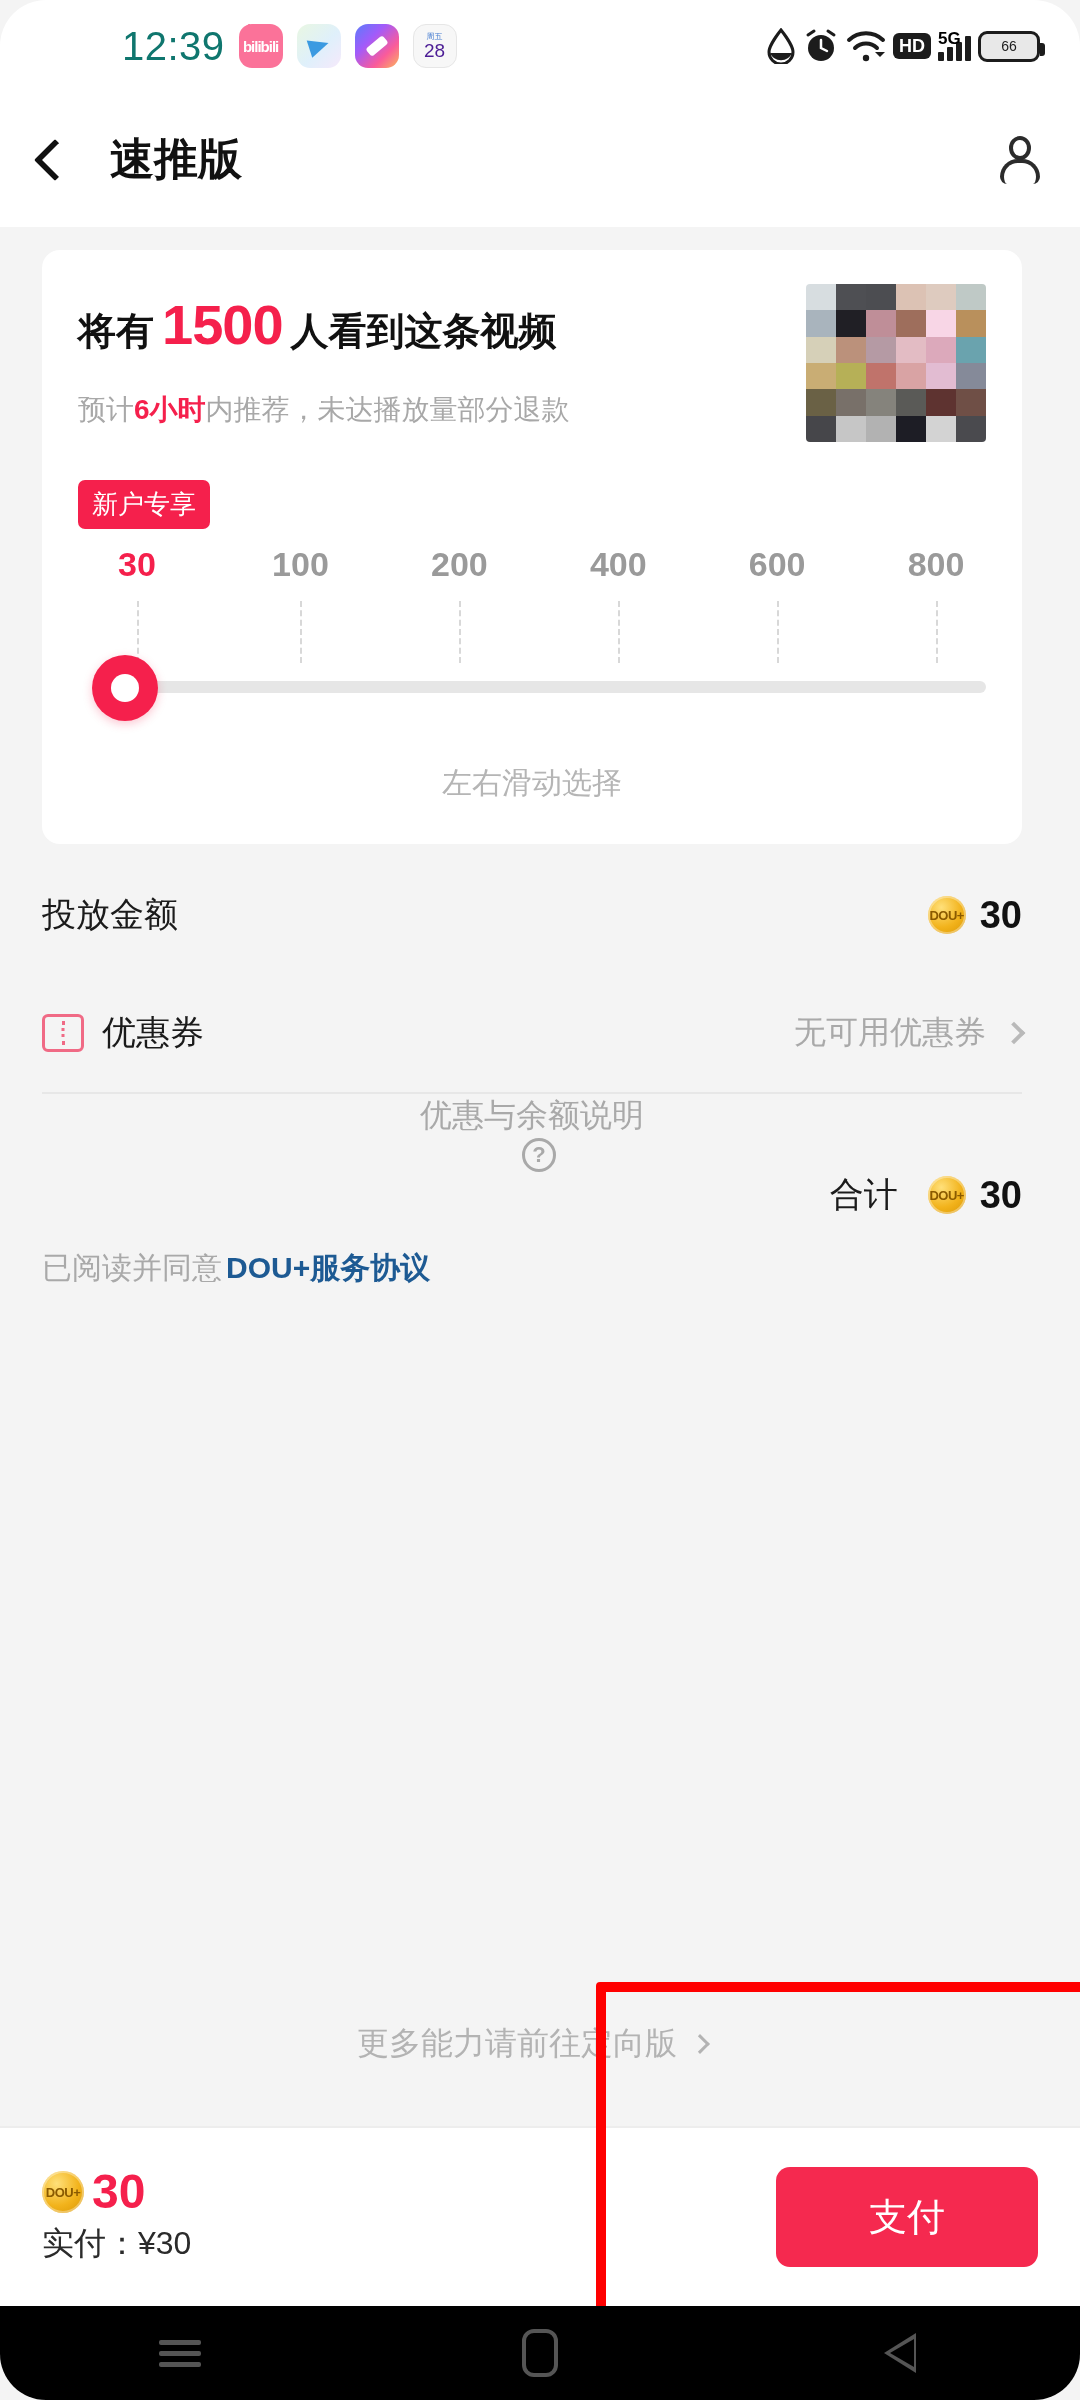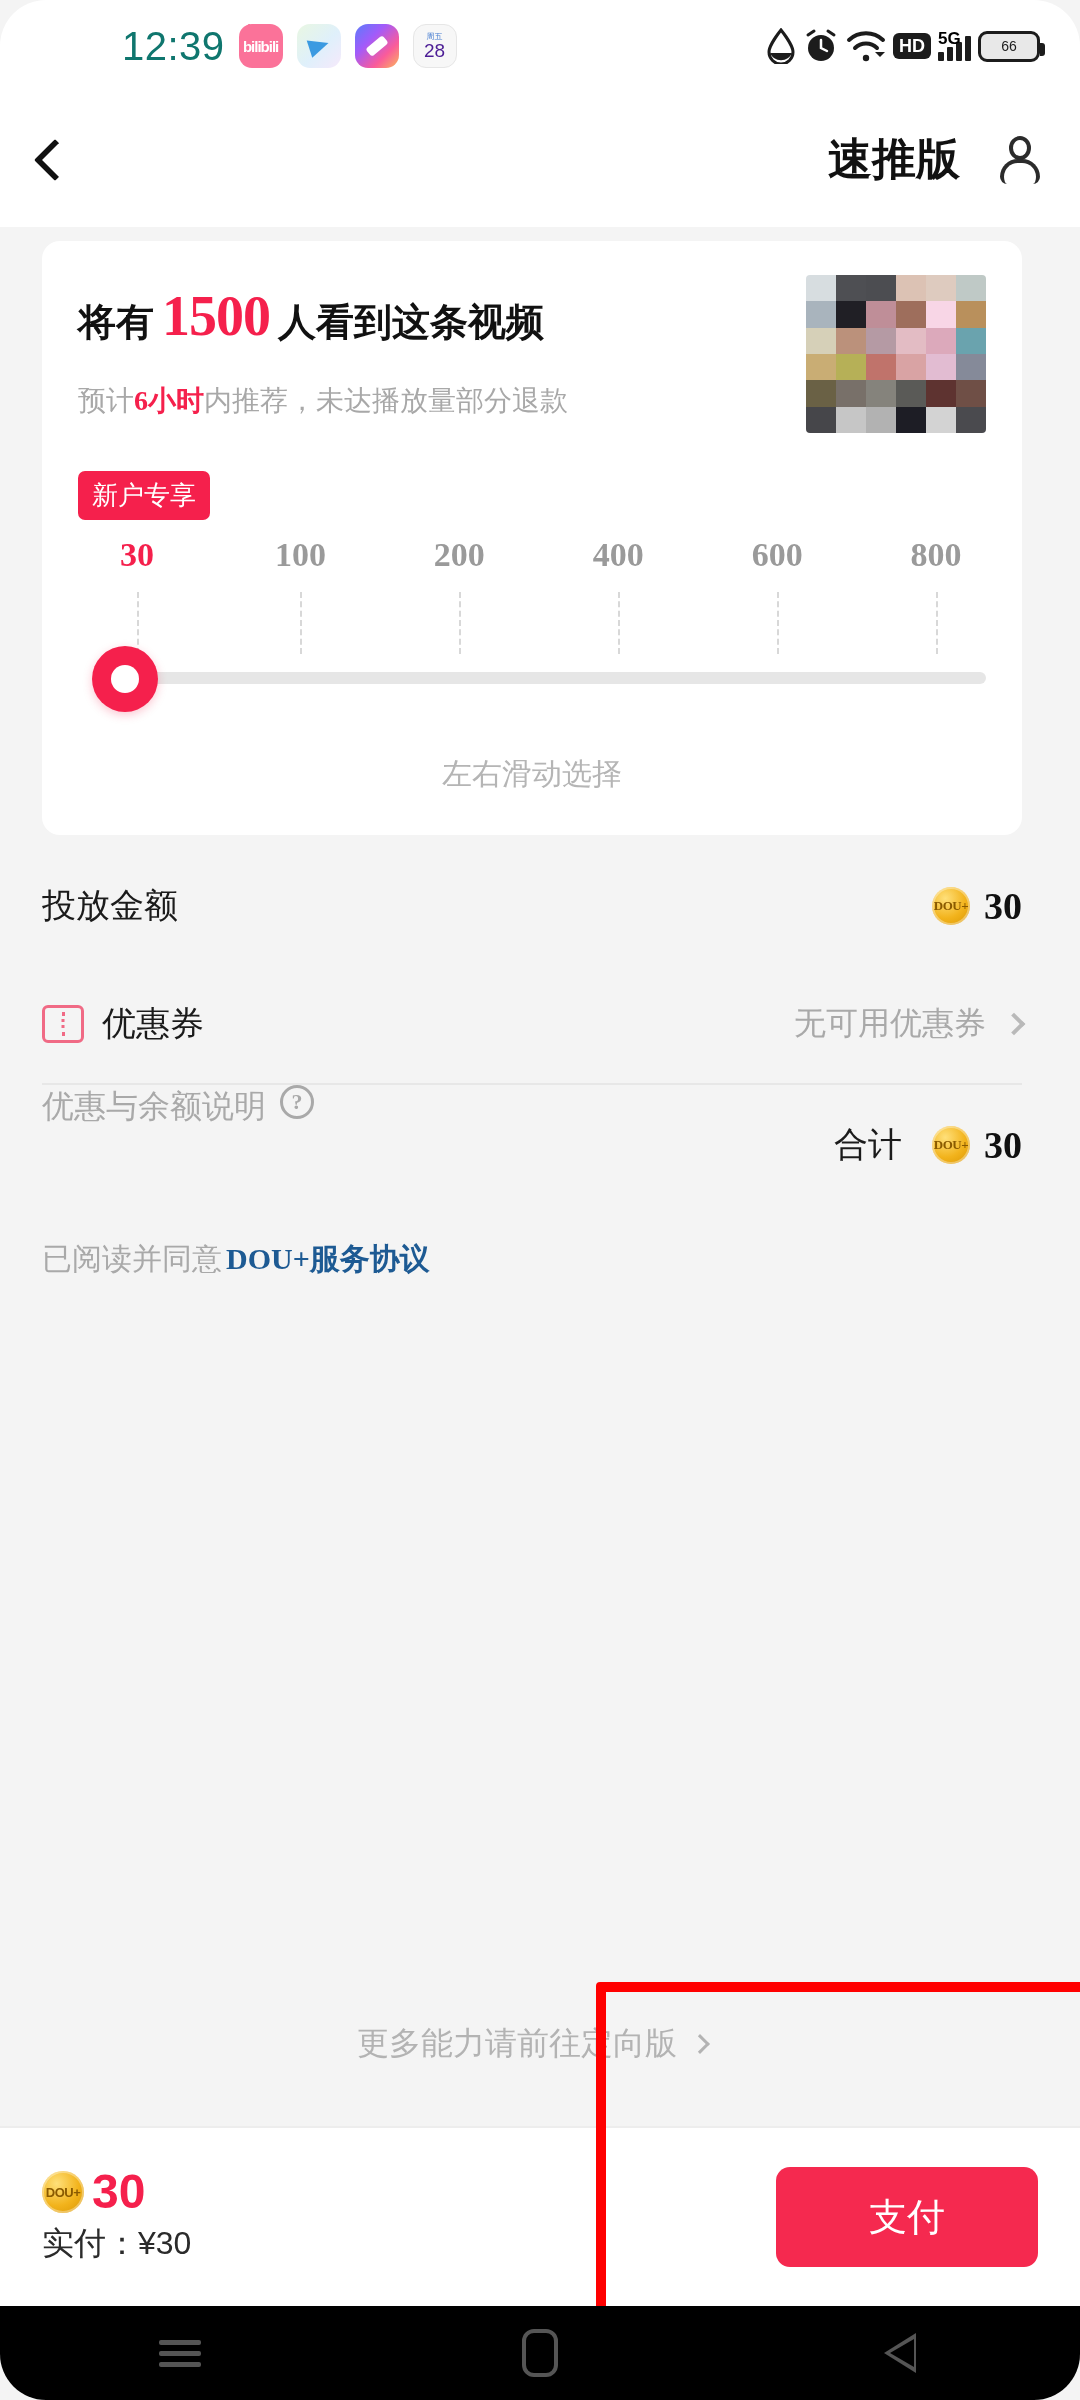--- a/index.html
+++ b/index.html
@@ -52,31 +52,31 @@
   .sig .g5{ position:absolute; top:-2px; left:0; font-size:17px; font-weight:700; font-style:normal; width:auto; background:none; }
 
   
   .appbar{
     position:absolute; left:0; top:92px; width:1080px; height:135px;
     background:#ffffff; display:flex; align-items:center;
   }
   .back-btn{ width:110px; height:135px; display:flex; align-items:center; justify-content:center; }
   .chev-left{ width:30px; height:30px; border-left:6px solid #111; border-bottom:6px solid #111;
               transform:rotate(45deg); border-radius:2px; }
-  .appbar-title{ flex:1; text-align:right; font-size:44px; font-weight:700; color:#111; }
+  .appbar-title{ flex:1; text-align:left; font-size:44px; font-weight:700; color:#111; }
   .person-btn{ width:120px; height:135px; display:flex; align-items:center; justify-content:center; }
   .person{ width:44px; height:48px; position:relative; }
   .person .head{ position:absolute; top:0; left:11px; width:22px; height:24px;
                  border:4px solid #2b2b2b; border-radius:50%; }
   .person .body{ position:absolute; bottom:0; left:2px; width:40px; height:24px;
                  border:4px solid #2b2b2b; border-radius:20px 20px 8px 8px; border-bottom:none;
                  height:25px; }
 
   
-  .content{ position:absolute; left:0; top:227px; width:1064px; bottom:184px; background:#f4f4f4;font-family:Liberation Serif, serif; }
+  .content{ position:absolute; left:0; top:236px; width:1064px; bottom:184px; background:#f4f4f4; }
 
   .card{
     margin:14px 42px 0 42px; background:#fff; border-radius:18px;
     padding:34px 36px 40px 36px; position:relative;
   }
   .card-top{ display:flex; align-items:flex-start; }
   .card-text{ flex:1; padding-top:6px; }
   .headline{ font-size:38px; color:#111; font-weight:700; line-height:1.25; white-space:nowrap; }
   .headline .big{ color:#f5204c; font-size:56px; font-weight:800; padding:0 8px; letter-spacing:-1px; }
   .subline{ margin-top:32px; font-size:28px; color:#a8a8a8; line-height:1.3; white-space:nowrap;}
@@ -115,21 +115,21 @@
   .amt{ font-size:38px; color:#111; font-weight:700; }
   .ticket{ width:42px; height:38px; border:3px solid #f06a85; border-radius:6px; position:relative; flex:none;
            margin-right:18px; }
   .ticket:after{ content:""; position:absolute; left:50%; top:4px; bottom:4px; width:0;
                  border-left:3px dotted #f06a85; transform:translateX(-50%); }
   .muted{ font-size:32px; color:#a9a9a9; }
   .chev-r{ width:16px; height:16px; border-top:4px solid #b9b9b9; border-right:4px solid #b9b9b9;
            transform:rotate(45deg); margin-left:6px; }
   .divider{ height:2px; background:#e7e7e7; margin:0 42px; }
 
-  .totalrow{ display:flex; height:120px; padding:0 42px; }
+  .totalrow{ display:flex; align-items:center; height:120px; padding:0 42px;flex-direction:column; }
   .help-ic{ width:34px; height:34px; border:3px solid #a9a9a9; border-radius:50%; margin-left:14px;
             display:flex; align-items:center; justify-content:center; font-size:22px; color:#a9a9a9;
             font-weight:700; flex:none; }
   .total-lbl{ font-size:34px; color:#1b1b1b; margin-right:16px; }
 
   .agree{ padding:34px 42px 0 42px; font-size:30px; color:#a9a9a9; display:flex; align-items:center; gap:4px;}
   .agree .link{ color:#1d5a93; font-weight:700; }
 
   .morelink{ position:absolute; left:0; right:0; bottom:150px; text-align:center;
              font-size:32px; color:#b3b3b3; display:flex; align-items:center; justify-content:center; gap:10px;}

